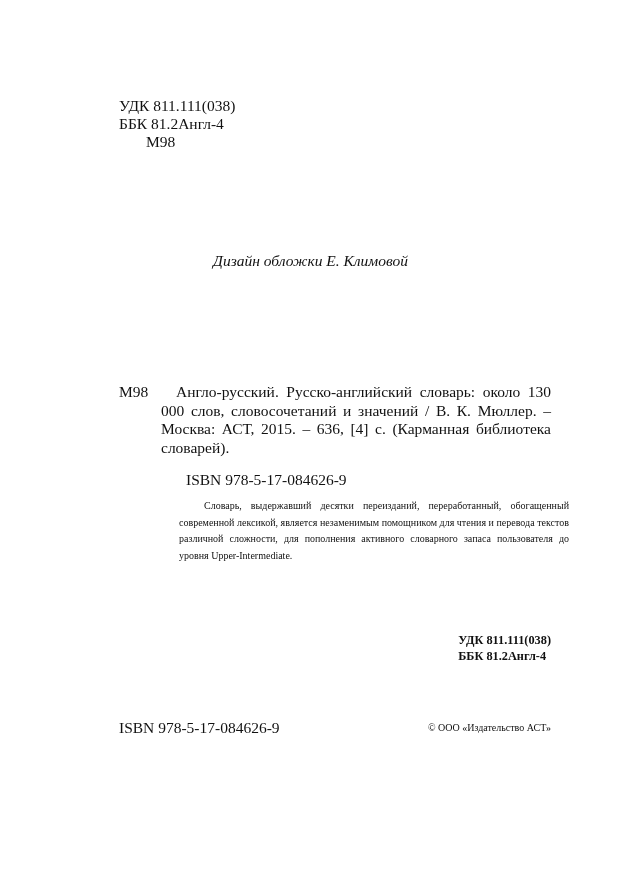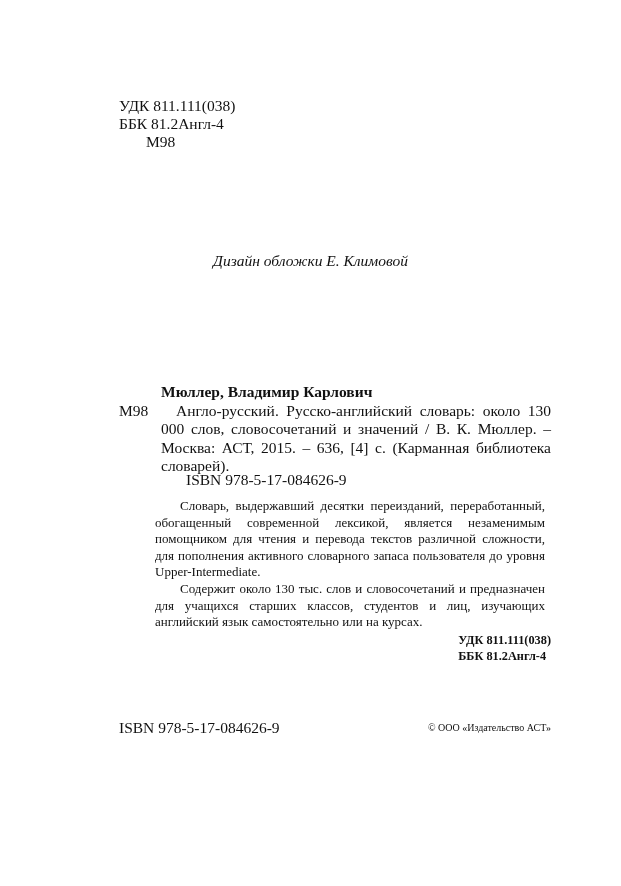--- a/index.html
+++ b/index.html
@@ -9,52 +9,50 @@
   .top-codes { left: 119px; top: 97px; font-size: 15.5px; line-height: 18px; }
   .top-codes .indent { padding-left: 27px; }
   .designer { left: 0; width: 621px; top: 252px; text-align: center; font-style: italic; font-size: 15.5px; box-sizing: border-box; }
   .catalog { left: 119px; top: 383px; width: 432px; font-size: 15.5px; line-height: 18.5px; }
   .catalog .author { padding-left: 42px; font-weight: bold; display:block; white-space: nowrap; }
   .catalog .entry { display: flex; }
   .catalog .cutter { width: 42px; flex: none; }
   .catalog .desc { flex: 1; text-align: justify; white-space: normal; }
   .catalog .desc .first { text-indent: 15px; }
   .isbn-inline { left: 186px; top: 471px; font-size: 15.5px; }
-  .annotation { left: 155px; top: 498px; width: 390px; font-size: 13px; line-height: 16.6px; text-align: justify; white-space: normal; }
+  .annotation { left: 179px; top: 498px; width: 390px; font-size: 10px; line-height: 16.6px; text-align: justify; white-space: normal; }
   .annotation p { margin: 0; text-indent: 25px; }
   .bottom-codes { right: 70px; top: 633px; font-size: 12.3px; font-weight: bold; line-height: 15.5px; text-align: left; }
   .bottom-isbn { left: 119px; top: 719px; font-size: 15.5px; }
   .copyright { right: 70px; top: 722px; font-size: 10px; }
 </style>
 </head>
 <body>
 
 <div class="abs top-codes">
   <div>УДК 811.111(038)</div>
   <div>ББК 81.2Англ-4</div>
   <div class="indent">М98</div>
 </div>
 
 <div class="abs designer">Дизайн обложки Е. Климовой</div>
 
 <div class="abs catalog">
-  <span class="author">Мюллер, Владимир Карлович</span>
   <div class="entry">
     <div class="cutter">М98</div>
     <div class="desc">
       <div class="first">Англо-русский. Русско-английский словарь: около 130 000 слов, словосочетаний и значений / В. К. Мюллер. – Москва: АСТ, 2015. – 636, [4] с. (Карманная библиотека словарей).</div>
     </div>
   </div>
 </div>
 
 <div class="abs isbn-inline">ISBN 978-5-17-084626-9</div>
 
 <div class="abs annotation">
   <p>Словарь, выдержавший десятки переизданий, переработанный, обогащенный современной лексикой, является незаменимым помощником для чтения и перевода текстов различной сложности, для пополнения активного словарного запаса пользователя до уровня Upper-Intermediate.</p>
-  <p>Содержит около 130 тыс. слов и словосочетаний и предназначен для учащихся старших классов, студентов и лиц, изучающих английский язык самостоятельно или на курсах.</p>
 </div>
 
 <div class="abs bottom-codes">
   <div>УДК 811.111(038)</div>
   <div>ББК 81.2Англ-4</div>
 </div>
 
 <div class="abs bottom-isbn">ISBN 978-5-17-084626-9</div>
 <div class="abs copyright">© ООО «Издательство АСТ»</div>
 

